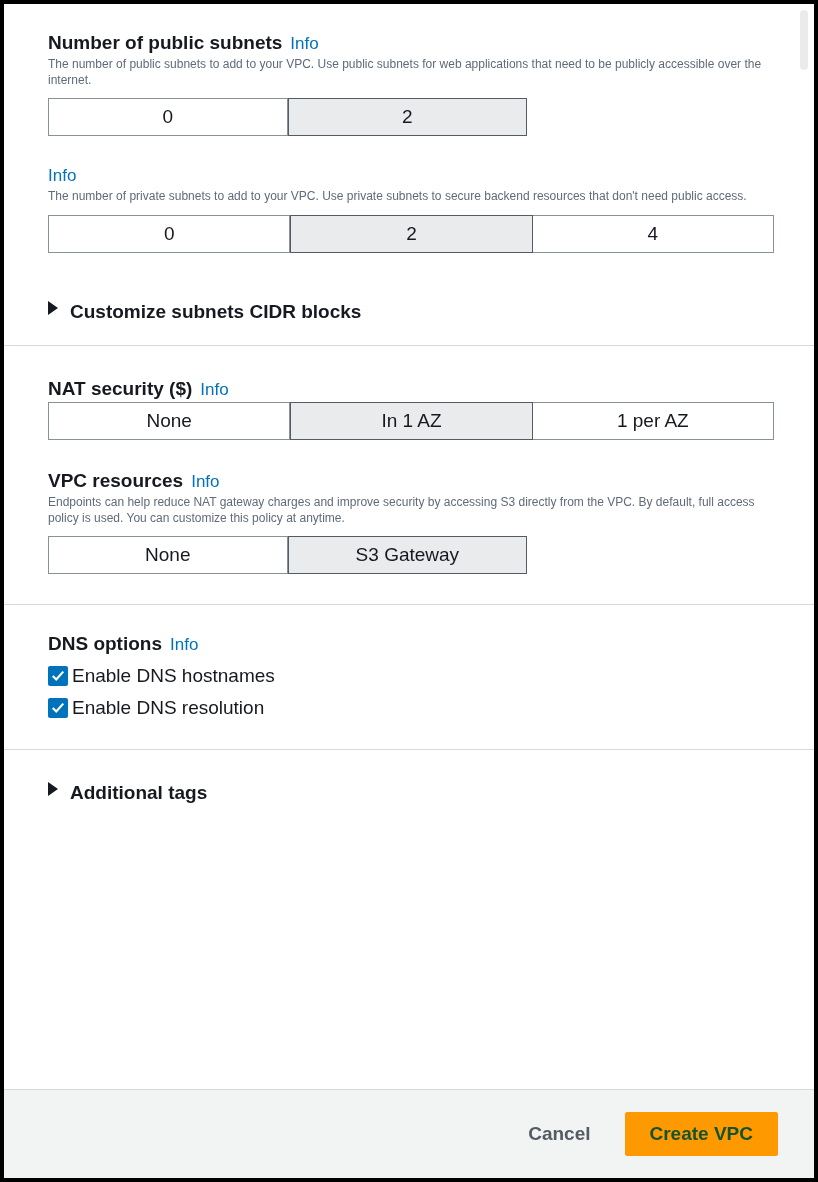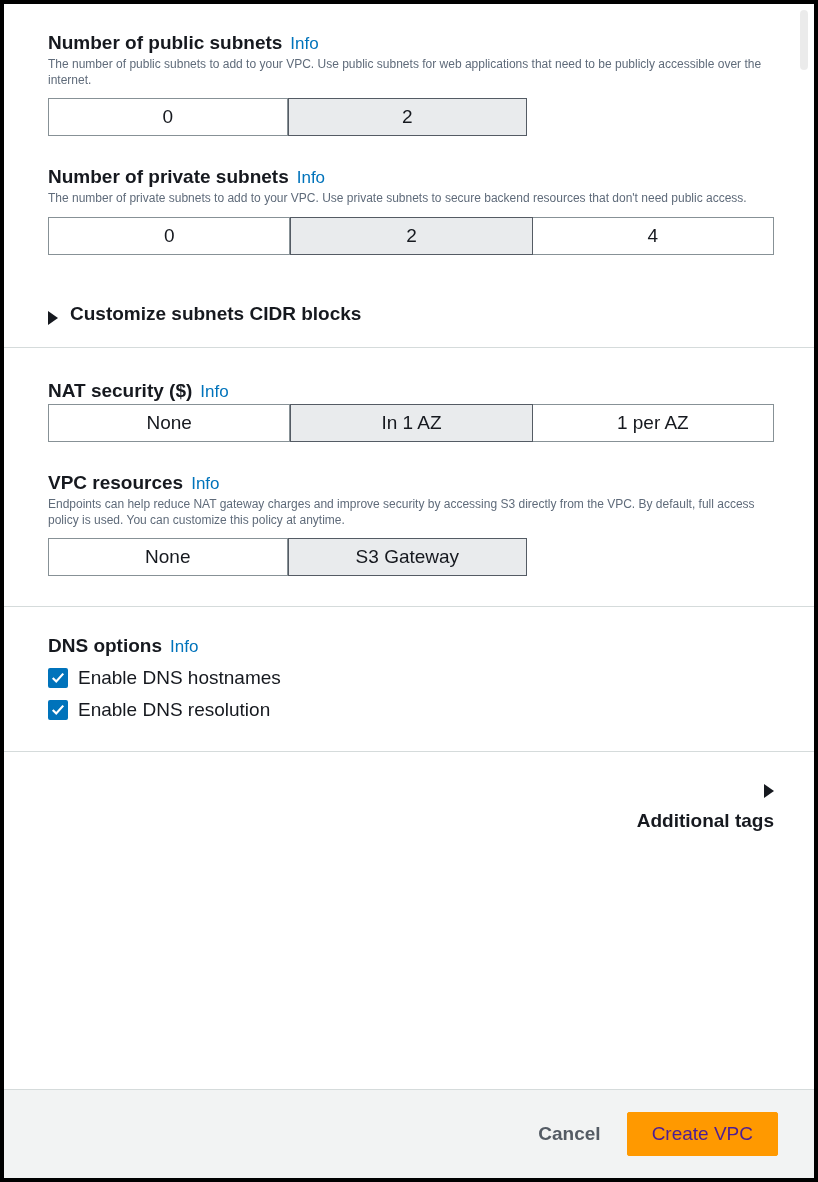--- a/index.html
+++ b/index.html
@@ -61,21 +61,21 @@
     }
     .seg-btn.selected {
       background: #e9ebed;
       border: 1px solid #545b64;
       position: relative;
       z-index: 1;
     }
     .segmented.w2 { width: 66%; }
     .expander {
       display: flex;
-      align-items: flex-end;
+      align-items: flex-start;
       gap: 12px;
       cursor: pointer;
       padding: 18px 0 4px 0;
     }
     .expander .tri {
       width: 0; height: 0;
       border-top: 7px solid transparent;
       border-bottom: 7px solid transparent;
       border-left: 10px solid #16191f;
     }
@@ -85,21 +85,21 @@
       color: #16191f;
     }
     .divider {
       border-top: 1px solid #d5dbdb;
       margin: 18px -40px 0 -44px;
     }
     .pad-top { padding-top: 28px; }
     .check-row {
       display: flex;
       align-items: center;
-      gap: 10px;
+      gap: 4px;
       margin-top: 10px;
     }
     .checkbox {
       width: 20px; height: 20px;
       border: 2px solid #0073bb;
       background: #0073bb;
       display: flex; align-items: center; justify-content: center;
       cursor: pointer;
       border-radius: 2px;
     }
@@ -110,35 +110,35 @@
     }
     .footer {
       position: absolute;
       bottom: 0; left: 0; right: 0;
       background: #f2f3f3;
       border-top: 1px solid #d5dbdb;
       padding: 22px 36px;
       display: flex;
       justify-content: flex-end;
       align-items: center;
-      gap: 20px;
+      gap: 28px;
     }
     .btn-cancel {
       font-size: 19px;
       font-weight: 700;
       color: #545b64;
       background: transparent;
       border: none;
       cursor: pointer;
       padding: 10px 6px;
     }
     .btn-primary {
       font-size: 19px;
-      font-weight: 400;
-      color: #4c1d95;
+      font-weight: 700;
+      color: #14532d;
       background: #ff9900;
       border: 1px solid #ff9900;
       border-radius: 2px;
       padding: 10px 24px;
       cursor: pointer;
     }
     .nat-section { margin-top: 4px; }
     .scroll-edge {
       position: absolute;
       top: 6px;
@@ -163,21 +163,20 @@
     </div>
     <div class="description">The number of public subnets to add to your VPC. Use public subnets for web applications that need to be publicly accessible over the internet.</div>
     <div class="segmented w2">
       <div class="seg-btn">0</div>
       <div class="seg-btn selected">2</div>
     </div>
   </div>
 
   <div class="section">
     <div class="label-row">
-      <span class="label-text">Number of private subnets</span>
       <span class="info-link">Info</span>
     </div>
     <div class="description">The number of private subnets to add to your VPC. Use private subnets to secure backend resources that don't need public access.</div>
     <div class="segmented">
       <div class="seg-btn">0</div>
       <div class="seg-btn selected">2</div>
       <div class="seg-btn">4</div>
     </div>
   </div>
 
@@ -232,21 +231,21 @@
         <svg viewBox="0 0 16 16">
             <path d="M2 8 L6 12 L14 3" stroke="#fff" stroke-width="2.5" fill="none"></path>
           </svg>
       </span>
       <span class="check-label">Enable DNS resolution</span>
     </div>
   </div>
 
   <div class="divider"></div>
 
-  <div class="expander" style="padding-top:32px;flex-direction:column;">
+  <div class="expander" style="padding-top:32px;">
     <span class="tri"></span>
     <span class="exp-label">Additional tags</span>
   </div>
 
 </div>
 
 <div class="footer">
   <button class="btn-cancel">Cancel</button>
   <button class="btn-primary">Create VPC</button>
 </div>

